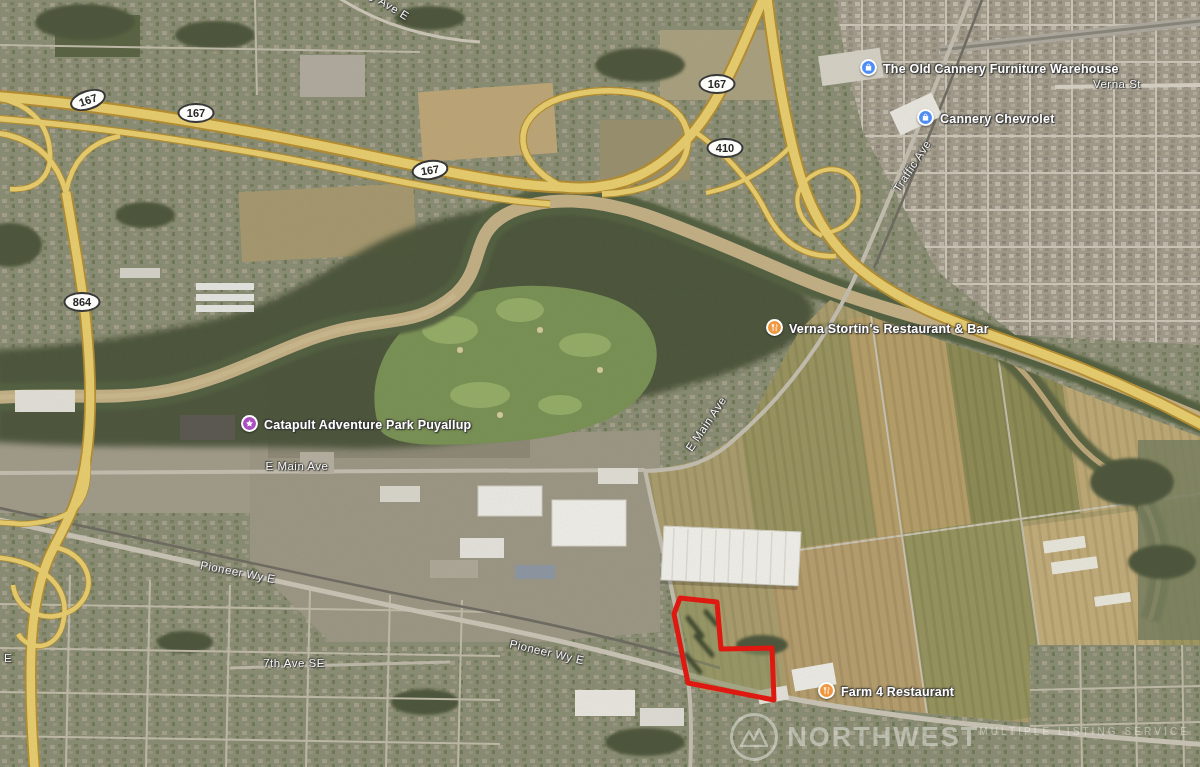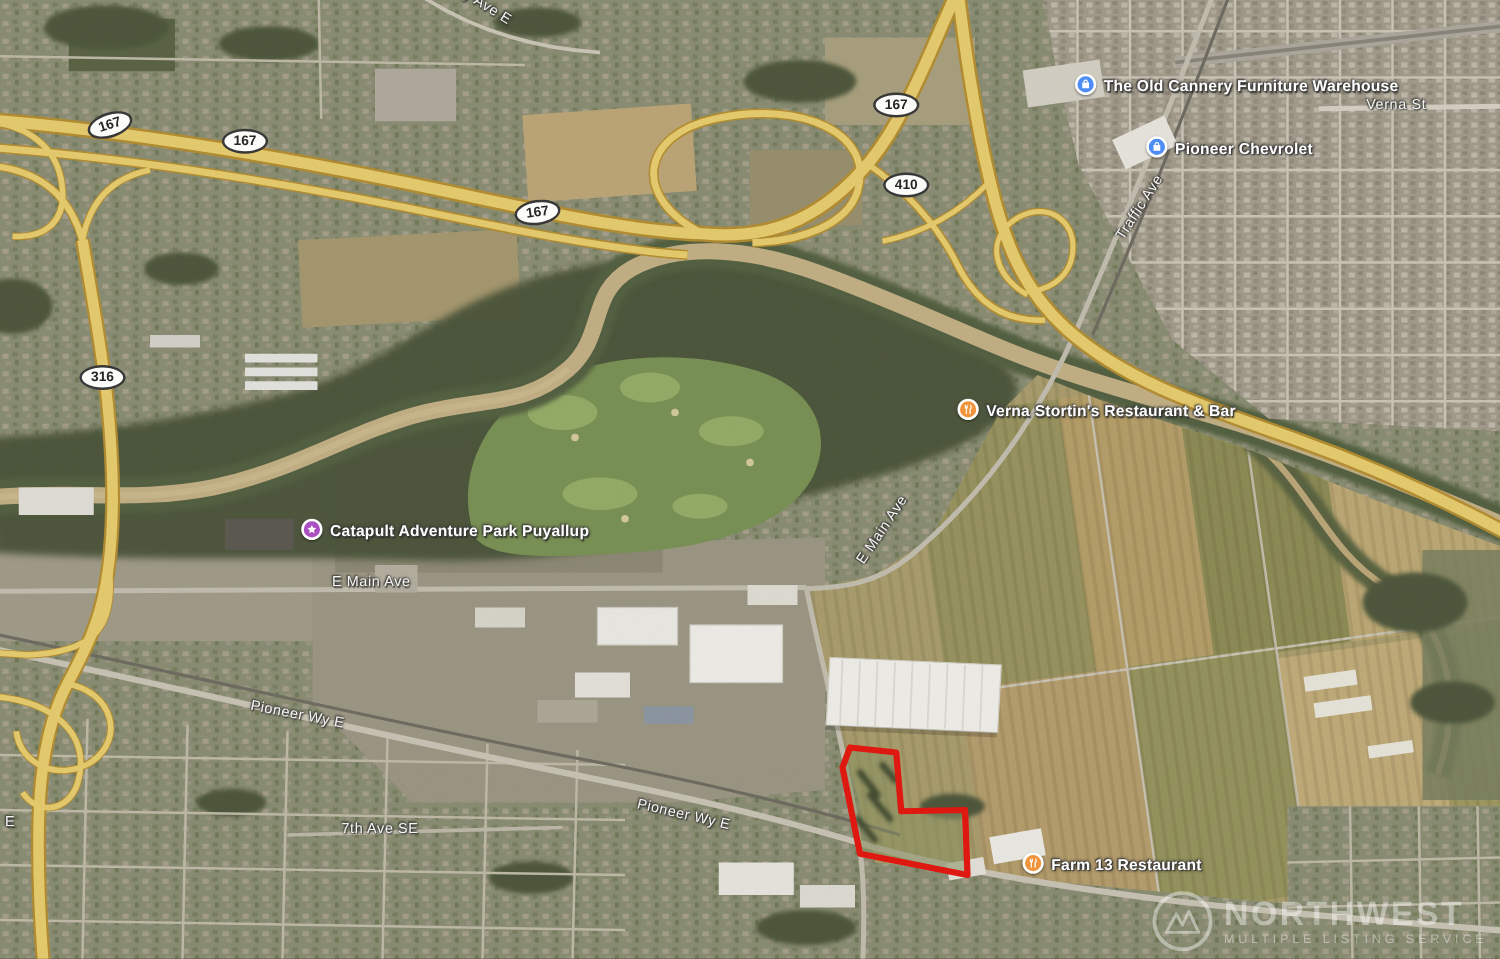--- a/index.html
+++ b/index.html
@@ -21,21 +21,21 @@
        display:flex;align-items:center;justify-content:center;flex:0 0 auto;
        box-shadow:0 1px 2px rgba(0,0,0,.45);}
   .pin svg{display:block;}
   .plabel{color:#fff;font-size:12.5px;font-weight:700;letter-spacing:.2px;white-space:nowrap;
       text-shadow:0 0 2px #3d3d3d,0 0 3px #3d3d3d,1px 1px 1px rgba(40,40,40,.9),-1px -1px 1px rgba(40,40,40,.65);}
   
   .watermark{position:absolute;right:10px;bottom:6px;display:flex;align-items:center;gap:9px;
       color:rgba(255,255,255,.42);pointer-events:none;}
   .wm-logo{width:42px;height:42px;border-radius:50%;border:3px solid rgba(255,255,255,.42);
       display:flex;align-items:center;justify-content:center;}
-  .wm-text{display:flex;flex-direction:column;align-items:flex-start;}
+  .wm-text{display:flex;flex-direction:row;align-items:flex-start;}
   .wm-title{font-size:27px;font-weight:700;letter-spacing:2px;line-height:26px;}
   .wm-sub{font-size:10px;font-weight:400;letter-spacing:3.1px;margin-top:2px;}
 </style>
 </head>
 <body>
 
 <div id="stage">
 
   <svg id="basemap" width="1200" height="767" viewBox="0 0 1200 767">
     <defs>
@@ -308,27 +308,27 @@
     <polygon points="680,598 717,602 721,649 772,648 774,700 688,683 674,614" fill="none" stroke="#e8150d" stroke-width="5" stroke-linejoin="round"></polygon>
 
     <rect width="1200" height="767" filter="url(#nz)" opacity="0.07"></rect>
   </svg>
 
   <div class="shield" style="left:88px;top:100px;--r:-18deg">167</div>
   <div class="shield" style="left:196px;top:113px;--r:0deg">167</div>
   <div class="shield" style="left:430px;top:170px;--r:-8deg">167</div>
   <div class="shield" style="left:717px;top:84px;--r:0deg">167</div>
   <div class="shield" style="left:725px;top:148px;--r:0deg">410</div>
-  <div class="shield" style="left:82px;top:302px;--r:0deg">316</div>
+  <div class="shield" style="left:82px;top:302px;--r:0deg">864</div>
 
   <div class="st" style="left:297px;top:466px;--r:0deg">E Main Ave</div>
   <div class="st" style="left:706px;top:424px;--r:-56deg">E Main Ave</div>
   <div class="st" style="left:238px;top:572px;--r:11deg">Pioneer Wy E</div>
   <div class="st" style="left:547px;top:652px;--r:13deg">Pioneer Wy E</div>
-  <div class="st" style="left:304px;top:663px;--r:0deg">7th Ave SE</div>
+  <div class="st" style="left:294px;top:663px;--r:0deg">7th Ave SE</div>
   <div class="st" style="left:912px;top:166px;--r:-57deg">Traffic Ave</div>
   <div class="st" style="left:1117px;top:84px;--r:0deg">Verna St</div>
   <div class="st" style="left:390px;top:6px;--r:32deg">y Ave E</div>
   <div class="st" style="left:8px;top:658px;--r:0deg">E</div>
 
   <div class="poi" style="left:860px;top:59px">
     <span class="pin" style="background:#4e8df5">
       <svg width="9" height="9" viewBox="0 0 10 10">
           <path d="M2 3.4h6v5H2z" fill="#fff"></path>
           <path d="M3.5 3.4v-.7a1.5 1.5 0 0 1 3 0v.7" fill="none" stroke="#fff"></path>
@@ -337,21 +337,21 @@
     <span class="plabel">The Old Cannery Furniture Warehouse</span>
   </div>
 
   <div class="poi" style="left:917px;top:109px">
     <span class="pin" style="background:#4e8df5">
       <svg width="9" height="9" viewBox="0 0 10 10">
           <path d="M2 3.4h6v5H2z" fill="#fff"></path>
           <path d="M3.5 3.4v-.7a1.5 1.5 0 0 1 3 0v.7" fill="none" stroke="#fff"></path>
         </svg>
     </span>
-    <span class="plabel">Pioneer Chevrolet</span>
+    <span class="plabel">Cannery Chevrolet</span>
   </div>
 
   <div class="poi" style="left:766px;top:319px">
     <span class="pin" style="background:#f0953c">
       <svg width="9" height="9" viewBox="0 0 10 10">
           <path d="M2.6 1v3.2M4.2 1v3.2M3.4 2.8v6.2" stroke="#fff" fill="none"></path>
           <path d="M6.8 1c1.3 1 1.3 2.8 0 3.8V9.2" stroke="#fff" stroke-width="1.1" fill="none"></path>
         </svg>
     </span>
     <span class="plabel">Verna Stortin's Restaurant &amp; Bar</span>
@@ -366,21 +366,21 @@
     <span class="plabel">Catapult Adventure Park Puyallup</span>
   </div>
 
   <div class="poi" style="left:818px;top:682px">
     <span class="pin" style="background:#f0953c">
       <svg width="9" height="9" viewBox="0 0 10 10">
           <path d="M2.6 1v3.2M4.2 1v3.2M3.4 2.8v6.2" stroke="#fff" fill="none"></path>
           <path d="M6.8 1c1.3 1 1.3 2.8 0 3.8V9.2" stroke="#fff" stroke-width="1.1" fill="none"></path>
         </svg>
     </span>
-    <span class="plabel">Farm 13 Restaurant</span>
+    <span class="plabel">Farm 4 Restaurant</span>
   </div>
 
   <div class="watermark">
     <span class="wm-logo">
       <svg width="28" height="20" viewBox="0 0 28 20">
           <path d="M1 19 L9 4 L14 13 L19 2 L27 19 Z" fill="none" stroke="rgba(255,255,255,0.42)" stroke-width="2.4" stroke-linejoin="round"></path>
         </svg>
     </span>
     <span class="wm-text">
       <span class="wm-title">NORTHWEST</span>

